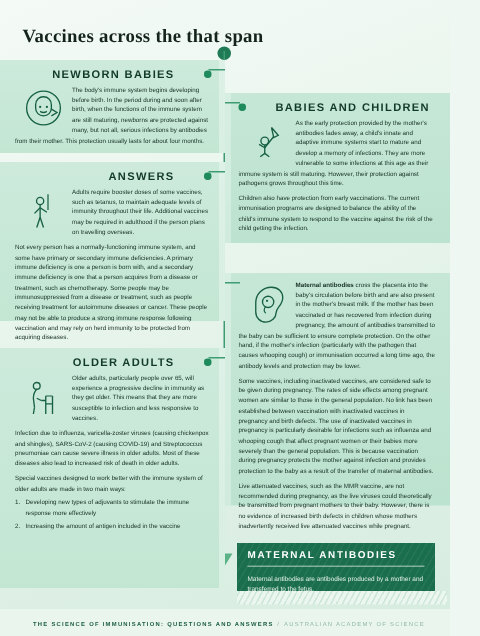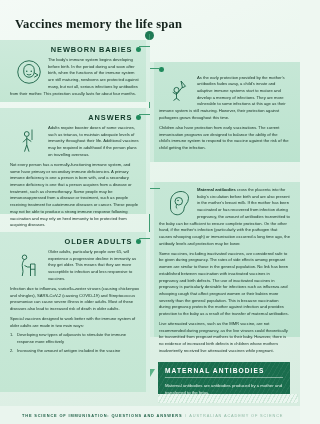--- a/index.html
+++ b/index.html
@@ -103,21 +103,21 @@
   #panel-newborn { top: 40px; height: 62px; }
   #panel-babies  { top: 62px; height: 100px; }
   #panel-adults  { top: 108px; height: 106px; }
   #panel-preg    { top: 182px; height: 155px; }
   #panel-older   { top: 232px; height: 160px; }
 
   
   .sec-head {
     display: flex;
     align-items: center;
-    gap: 4px;
+    gap: 20px;
     margin-bottom: 3px;
   }
   .sec-head.right-align {
     justify-content: flex-end;
   }
   .sec-title {
     font-size: 7.4px;
     font-weight: bold;
     letter-spacing: 0.9px;
     color: #123a2a;
@@ -255,21 +255,21 @@
     white-space: nowrap;
   }
 
   svg { display: block; }
 </style>
 </head>
 <body>
 
 <div class="page">
 
-  <div class="title">Vaccines memory the life span</div>
+  <div class="title">Vaccines across the that span</div>
 
   <div class="spine-cap"></div>
   <div class="spine"></div>
   <div class="spine-arrow"></div>
 
   <div class="panel panel-left" id="panel-newborn">
     <div class="sec-head right-align">
       <span class="sec-title">NEWBORN BABIES</span>
       <span class="sec-dot"></span>
     </div>
@@ -285,20 +285,21 @@
         </svg>
       </span>
       <p class="body-txt">The body's immune system begins developing before birth. In the period during and soon after birth, when the functions of the immune system are still maturing, newborns are protected against many, but not all, serious infections by antibodies from their mother. This protection usually lasts for about four months.</p>
     </div>
   </div>
   <div class="connector" style="left:139px; top:46px; width:11px;"></div>
 
   <div class="panel panel-right" id="panel-babies">
     <div class="sec-head">
       <span class="sec-dot"></span>
+      <span class="sec-title">BABIES AND CHILDREN</span>
     </div>
     <div class="indent-wrap">
       <span class="icon-box">
         <svg viewBox="0 0 40 40" width="30" height="30">
           <circle cx="18" cy="20" r="3.4" fill="none" stroke="#176044" stroke-width="1.2"></circle>
           <path d="M18 23.5v8" stroke="#176044" stroke-width="1.2" fill="none"></path>
           <path d="M14 34l4-3 4 3" stroke="#176044" stroke-width="1.2" fill="none"></path>
           <path d="M18 26l8-10" stroke="#176044" stroke-width="1.2" fill="none"></path>
           <path d="M18 26l-5-3" stroke="#176044" stroke-width="1.2" fill="none"></path>
           <path d="M24 8l6 7-4 2z" fill="none" stroke="#176044" stroke-width="1.2"></path>

